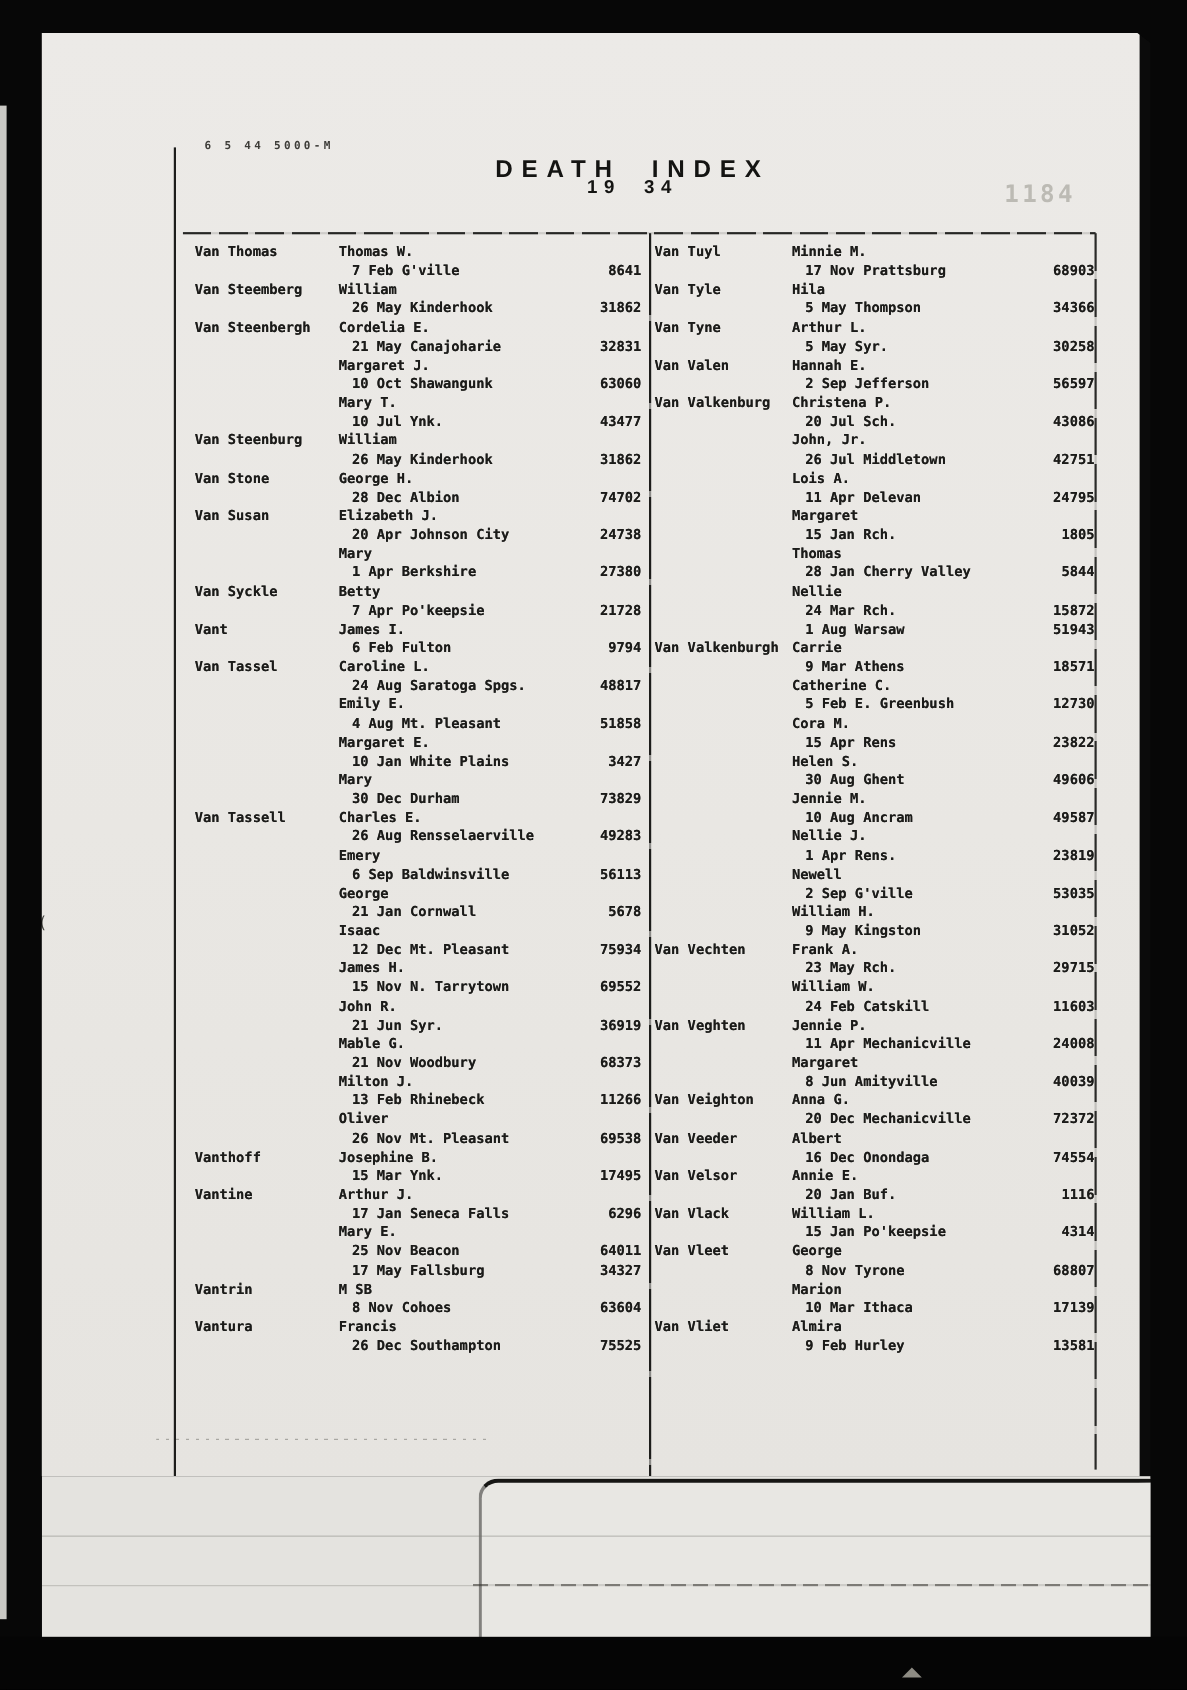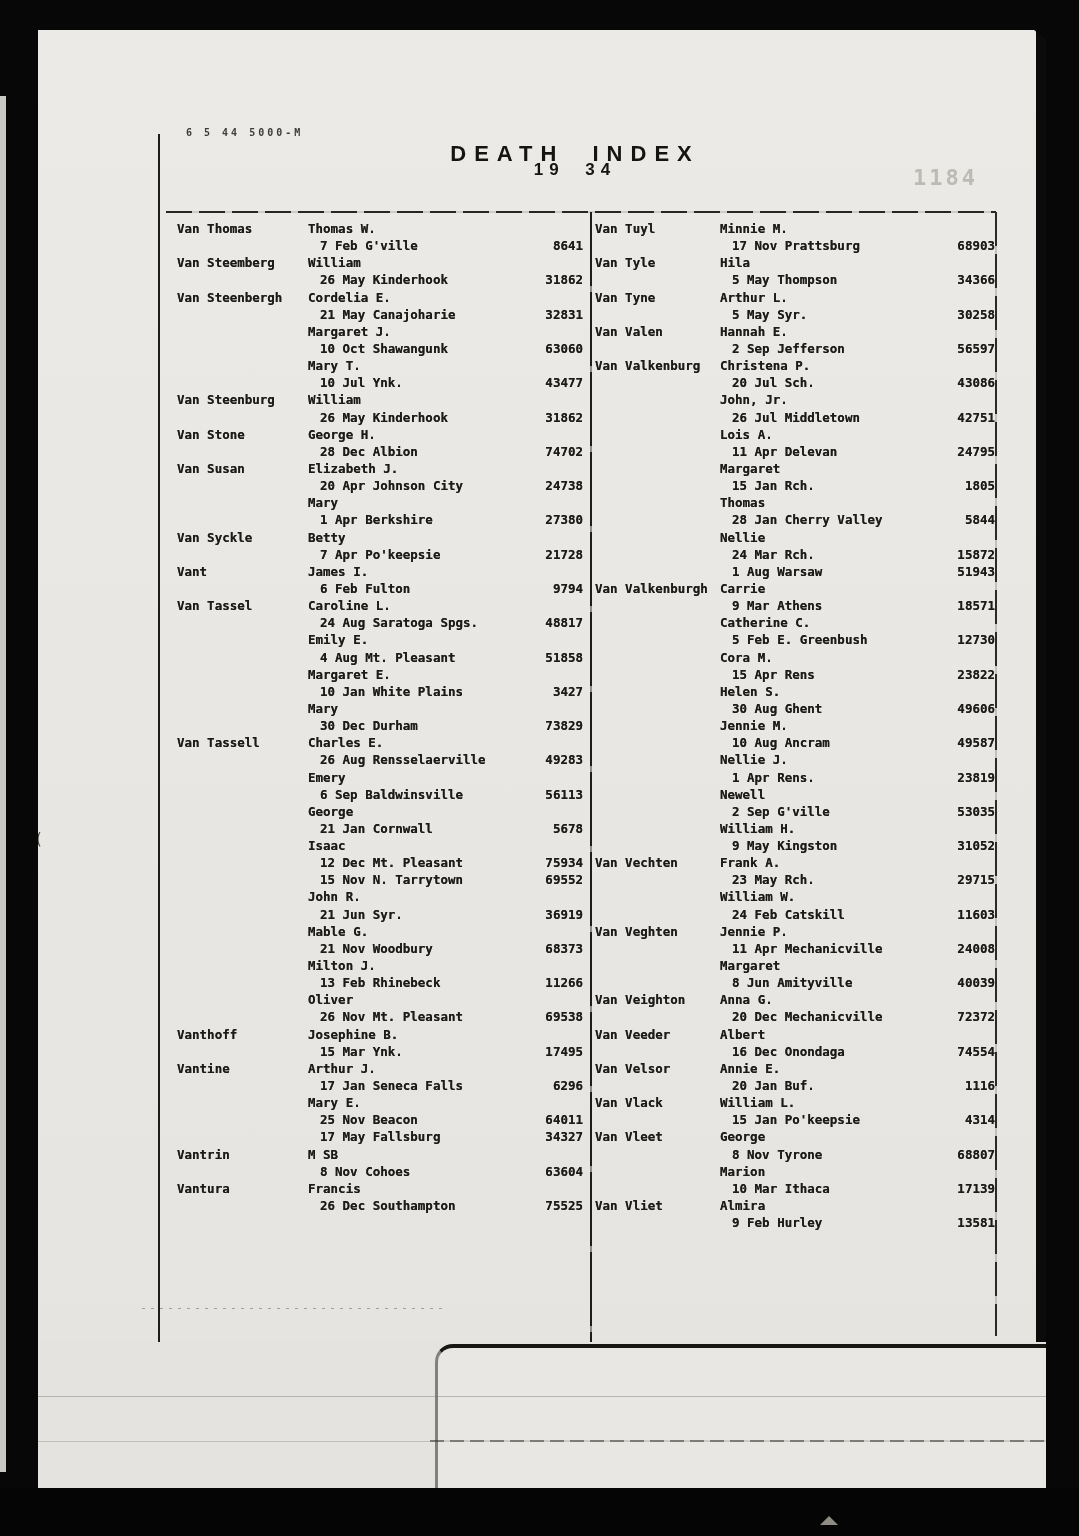--- a/index.html
+++ b/index.html
@@ -224,20 +224,23 @@
           <span class="num">5678</span>
         </div>
         <div class="row">
           <span class="given">Isaac</span>
         </div>
         <div class="row">
           <span class="detail">12 Dec Mt. Pleasant</span>
           <span class="num">75934</span>
         </div>
         <div class="row">
+          <span class="given">James H.</span>
+        </div>
+        <div class="row">
           <span class="detail">15 Nov N. Tarrytown</span>
           <span class="num">69552</span>
         </div>
         <div class="row">
           <span class="given">John R.</span>
         </div>
         <div class="row">
           <span class="detail">21 Jun Syr.</span>
           <span class="num">36919</span>
         </div>

